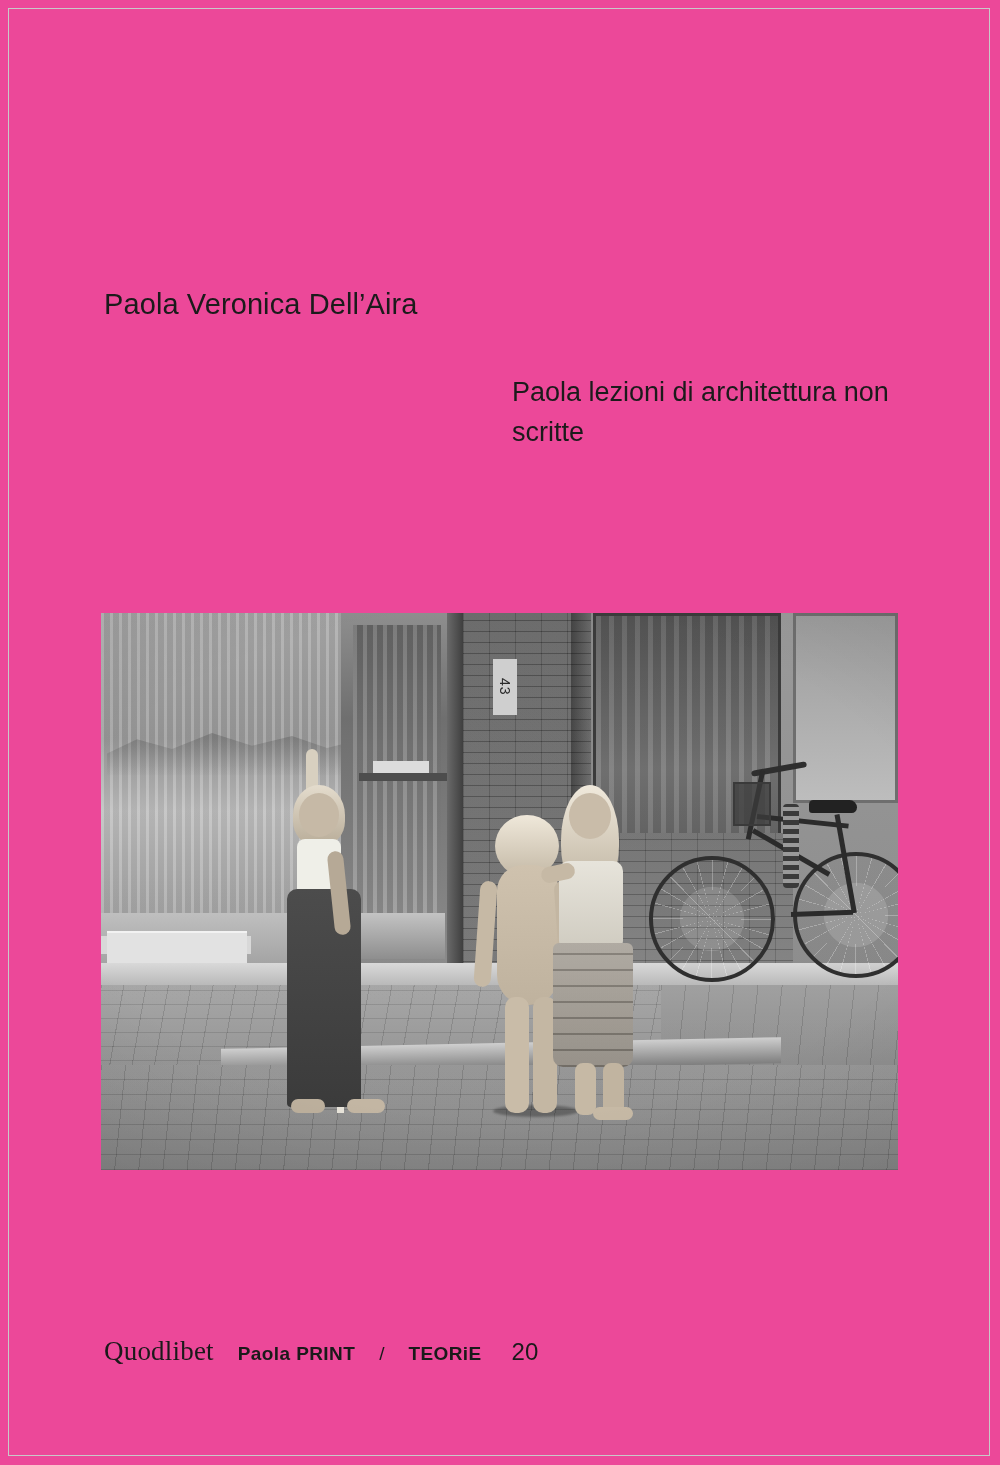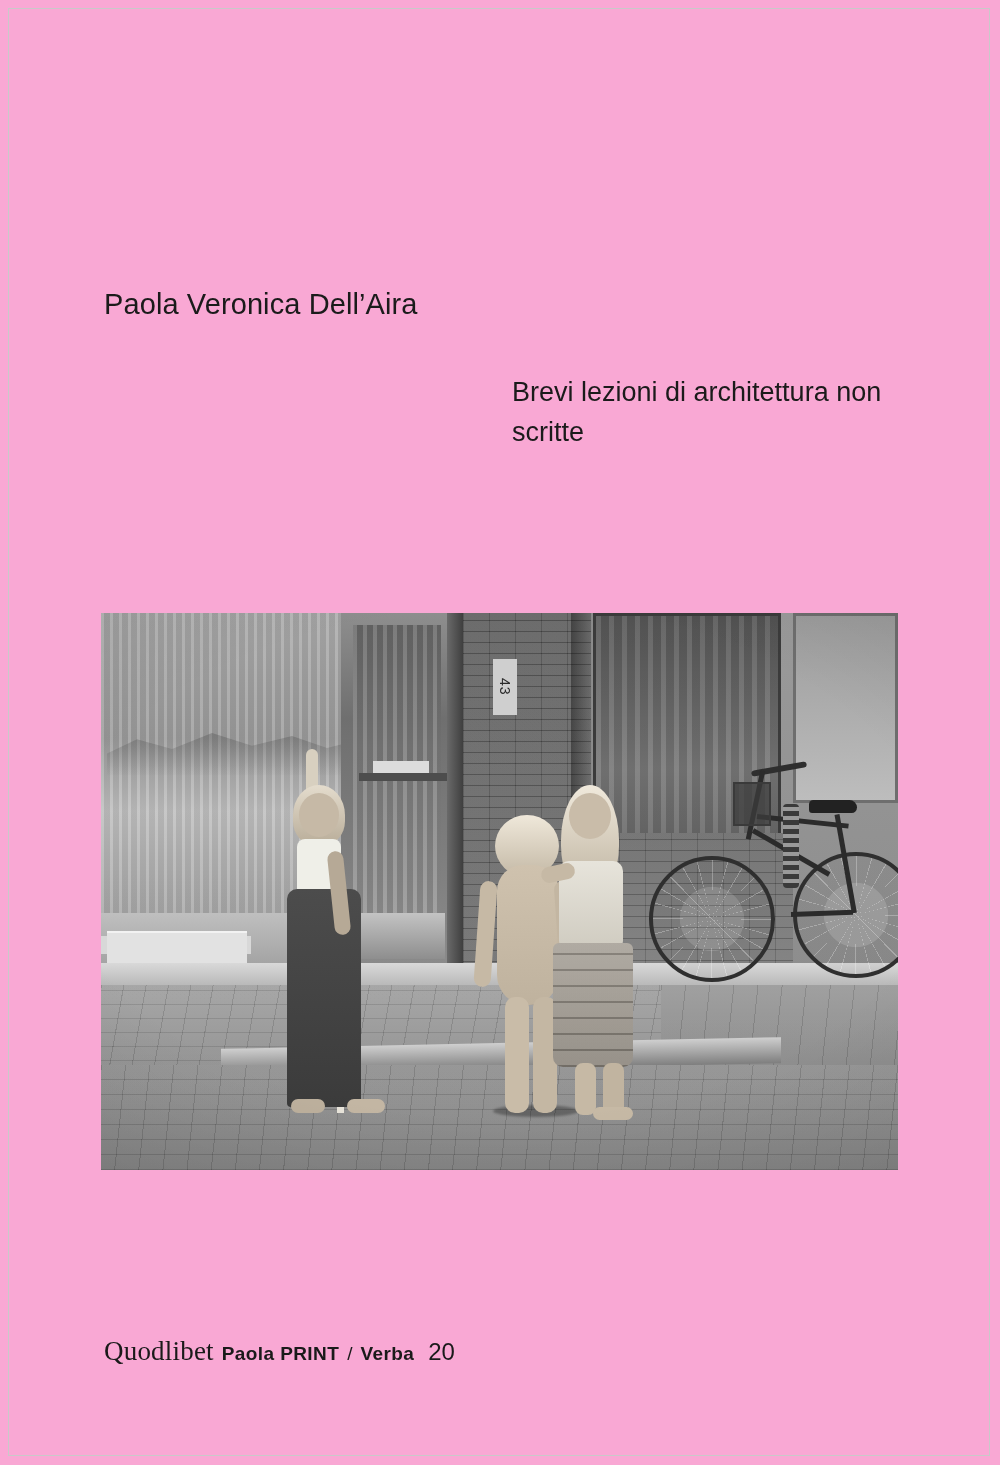--- a/index.html
+++ b/index.html
@@ -7,21 +7,21 @@
     padding: 0;
     background: #ffffff;
   }
   body {
     font-family: "Liberation Sans", sans-serif;
   }
   .page {
     position: relative;
     width: 1000px;
     height: 1465px;
-    background: #f9a8d4;
+    background: #ec4899;
     overflow: hidden;
   }
   
   .page-frame {
     position: absolute;
     left: 8px;
     top: 8px;
     width: 982px;
     height: 1448px;
     border: 1px solid #c9c9c9;
@@ -300,21 +300,21 @@
     background: radial-gradient(120% 100% at 50% 45%, rgba(0,0,0,0) 45%, rgba(0,0,0,0.18) 100%);
   }
 
   
   .footer {
     position: absolute;
     left: 104px;
     top: 1336px;
     display: flex;
     align-items: baseline;
-    gap: 8px;
+    gap: 24px;
     white-space: nowrap;
   }
   .publisher {
     font-family: "Liberation Serif", serif;
     font-size: 27px;
     color: #1a1a1a;
     letter-spacing: 0.2px;
   }
   .series {
     font-size: 19px;
@@ -342,21 +342,21 @@
 </head>
 <body>
 
 <div class="page">
 
   <div class="page-frame"></div>
 
   <div class="author">Paola Veronica Dell’Aira</div>
 
 
-  <div class="subtitle">Brevi lezioni di architettura non scritte</div>
+  <div class="subtitle">Paola lezioni di architettura non scritte</div>
 
   <div class="photo">
 
     <div class="ph-layer wall-right"></div>
     <div class="ph-layer glass-left"></div>
     <div class="ph-layer glass-left-hills"></div>
     <div class="ph-layer glass-left-low"></div>
     <div class="ph-layer sill-left"></div>
     <div class="ph-layer radiator"></div>
 
@@ -427,17 +427,17 @@
     <div class="child c3-leg-r"></div>
     <div class="child c3-foot"></div>
 
     <div class="ph-layer photo-vignette"></div>
   </div>
 
   <div class="footer">
     <span class="publisher">Quodlibet</span>
     <span class="series">Paola PRINT</span>
     <span class="series-sep">/</span>
-    <span class="series-sub">Verba</span>
+    <span class="series-sub">TEORiE</span>
     <span class="series-num">20</span>
   </div>
 
 </div>
 
 </body></html>

